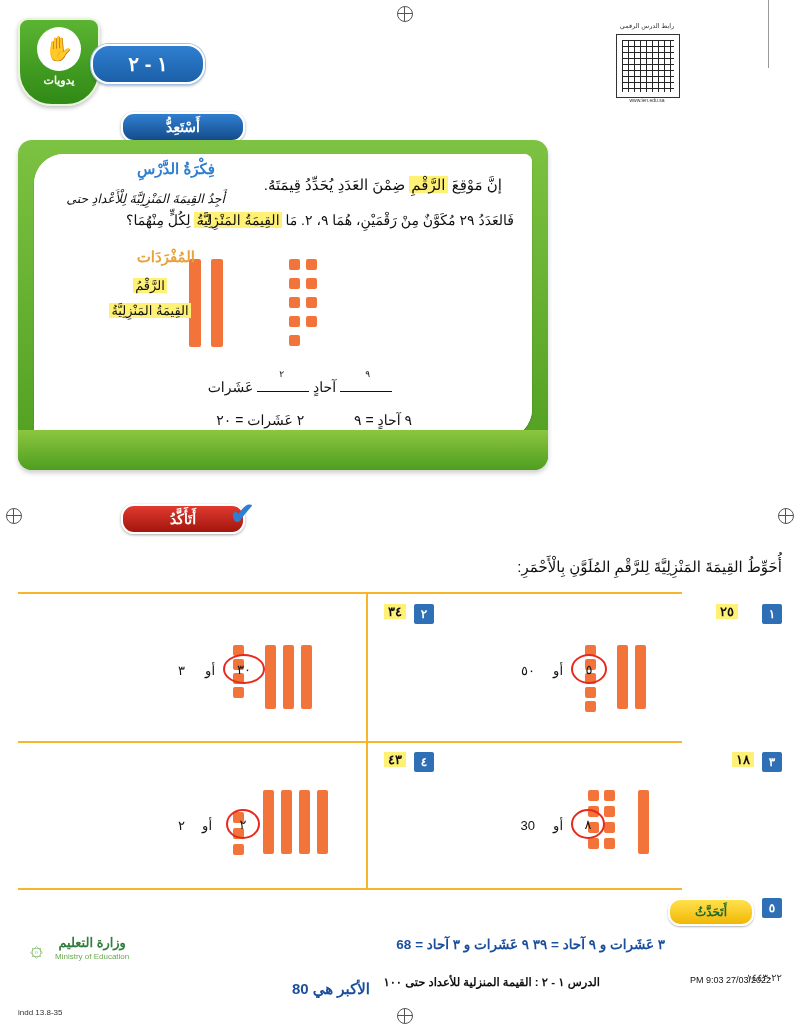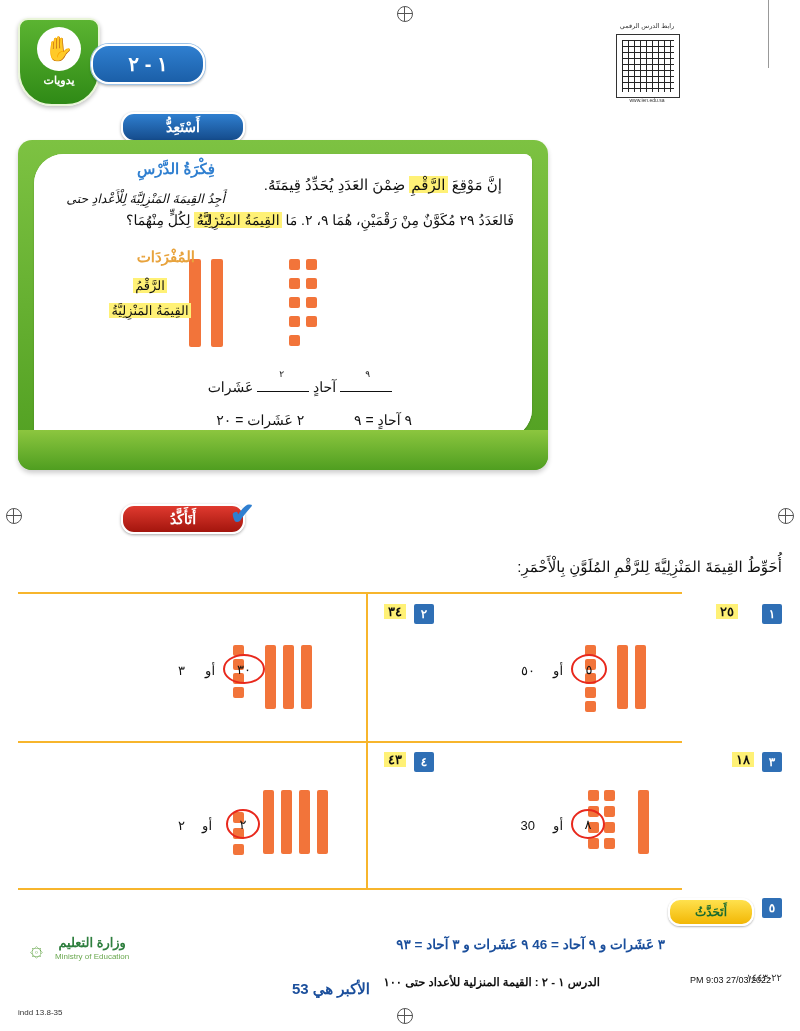--- a/index.html
+++ b/index.html
@@ -351,22 +351,22 @@
     <div class="dot" style="position:absolute;left:18px;top:22px;"></div>
     <div class="dot" style="position:absolute;left:18px;top:38px;"></div>
     <div class="dot" style="position:absolute;left:18px;top:54px;"></div>
   </div>
   <div class="opt" style="right:615px;top:818px;">٢</div>
   <div class="opt" style="right:588px;top:818px;">أو</div>
   <div class="circle-ans" style="right:540px;top:809px;width:30px;height:26px;">٢</div>
 
   <div class="num-badge" style="right:18px;top:898px;">٥</div>
   <div class="talk-tag" style="right:46px;top:898px;">أَتَحَدَّثُ</div>
-  <div class="talk-a" style="right:135px;top:936px;">٣ عَشَرات و ٩ آحاد = 46        ٩ عَشَرات و ٣ آحاد = ٩٣</div>
-  <div class="talk-a2">الأكبر هي 53</div>
+  <div class="talk-a" style="right:135px;top:936px;">٣ عَشَرات و ٩ آحاد = ٣٩        ٩ عَشَرات و ٣ آحاد = 68</div>
+  <div class="talk-a2">الأكبر هي 80</div>
 
   <div class="moe-mark">۞</div>
   <div class="moe">
     <div class="ar">وزارة التعليم</div>
     <div class="en">Ministry of Education</div>
   </div>
   <div class="footer-center">الدرس ١ - ٢ : القيمة المنزلية للأعداد حتى ١٠٠</div>
   <div class="footer-date" style="left:690px;text-align:center;">27/03/2022   9:03 PM</div>
   <div class="footer-left">8-35.indd   13</div>
   <div class="footer-right" style="left:18px;top:972px;">٢٢-١٤٤٣</div>

